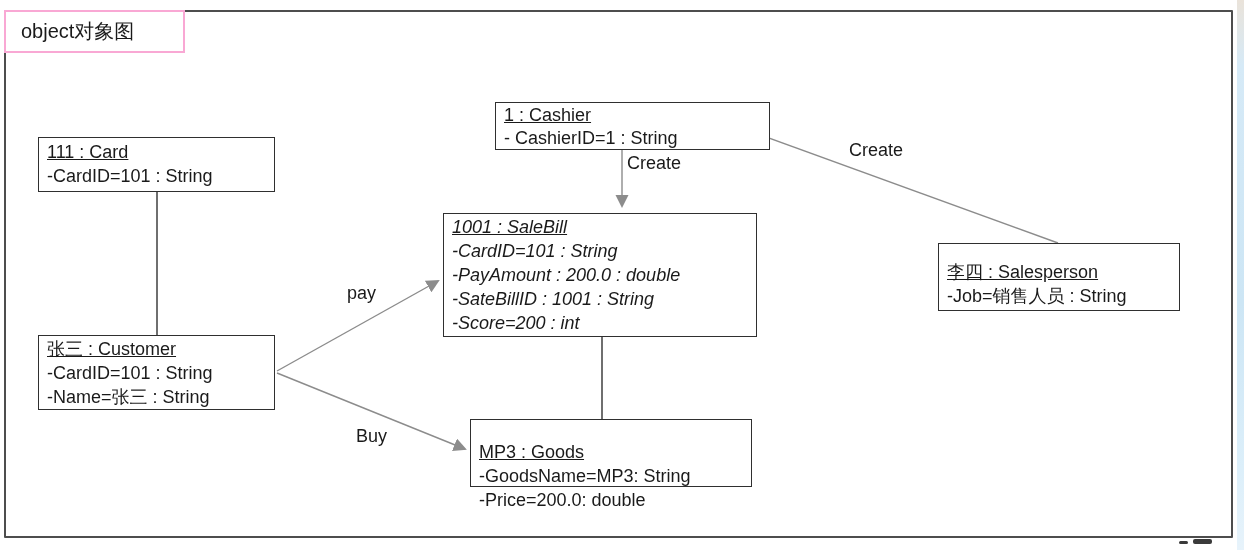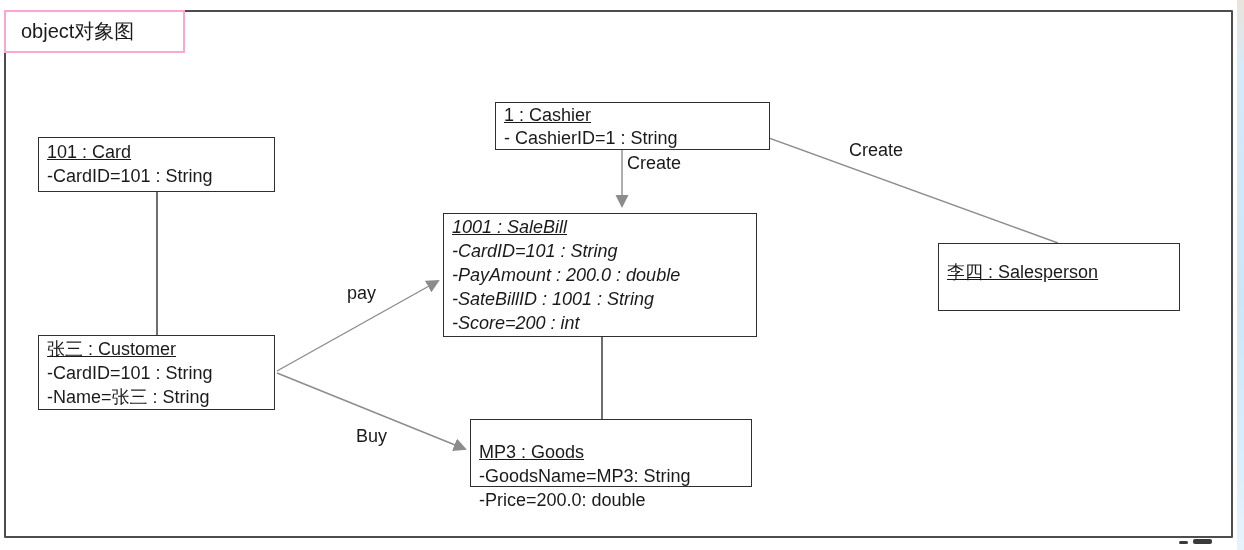--- a/index.html
+++ b/index.html
@@ -65,34 +65,35 @@
   </svg>
 
   <div class="title-box">object对象图</div>
 
   <div class="node" style="left:495px;top:57px;width:275px;height:48px;line-height:23px;margin-top:45px;">
     <div class="node-title">1 : Cashier</div>
     <div class="node-attr">- CashierID=1 : String</div>
   </div>
 
   <div class="node" style="left:38px;top:137px;width:237px;height:55px;padding-top:2px;">
-    <div class="node-title">101 : Card</div>
+    <div class="node-title">111 : Card</div>
     <div class="node-attr">-CardID=101 : String</div>
   </div>
 
   <div class="node" style="left:443px;top:213px;width:314px;height:124px;font-style:italic;">
     <div class="node-title">1001 : SaleBill</div>
     <div class="node-attr">-CardID=101 : String</div>
     <div class="node-attr">-PayAmount : 200.0 : double</div>
     <div class="node-attr">-SateBillID : 1001 : String</div>
     <div class="node-attr">-Score=200 : int</div>
   </div>
 
   <div class="node" style="left:938px;top:243px;width:242px;height:68px;padding-top:16px;">
     <div class="node-title">李四 : Salesperson</div>
+    <div class="node-attr">-Job=销售人员 : String</div>
   </div>
 
   <div class="node" style="left:38px;top:335px;width:237px;height:75px;">
     <div class="node-title">张三 : Customer</div>
     <div class="node-attr">-CardID=101 : String</div>
     <div class="node-attr">-Name=张三 : String</div>
   </div>
 
   <div class="node" style="left:470px;top:419px;width:282px;height:68px;padding-top:20px;">
     <div class="node-title">MP3 : Goods</div>

